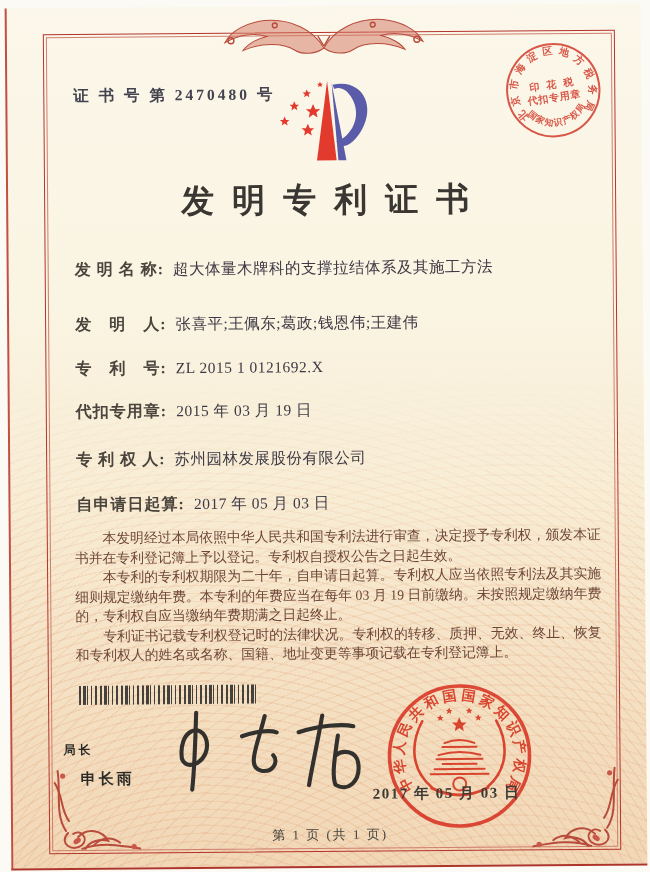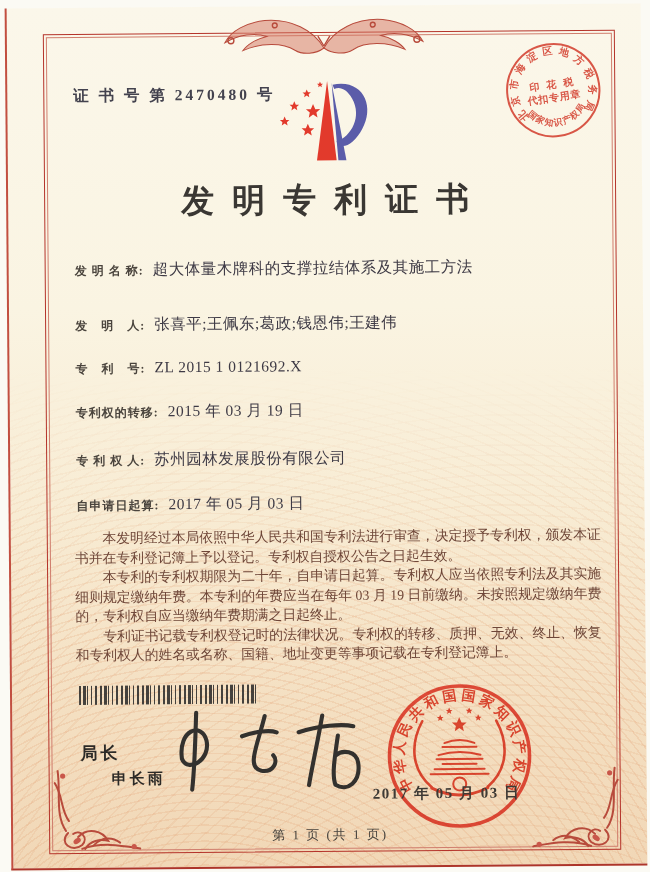--- a/index.html
+++ b/index.html
@@ -40,38 +40,38 @@
     font-size:15.5px;letter-spacing:3px;color:#43424e;font-weight:600;
   }
   .logo{position:absolute;left:260px;top:68px;width:118px;height:98px;}
   .tax-stamp{position:absolute;left:496px;top:36px;width:100px;height:100px;transform:rotate(-8deg);opacity:.92;}
   .title{
     position:absolute;left:0;right:0;top:172px;text-align:center;
     font-size:33px;font-weight:bold;color:#3a3733;
     letter-spacing:18px;text-indent:18px;
   }
   .field-row{position:absolute;left:66px;right:30px;white-space:nowrap;}
-  .field-label{font-size:12px;font-weight:bold;color:#4a443d;letter-spacing:1px;}
+  .field-label{font-size:16px;font-weight:bold;color:#4a443d;letter-spacing:1px;}
   .field-value{font-size:15.5px;color:#3e3a45;margin-left:9px;letter-spacing:.5px;}
   .row1{top:252px}.row2{top:307px}.row3{top:351px}.row4{top:394px}.row5{top:442px}.row6{top:487px}
   .body-text{
     position:absolute;left:64px;right:44px;top:521px;
     font-size:13.8px;line-height:19.5px;text-align:justify;
     color:#6e4638;
   }
   .body-text p{margin:0;text-indent:2em;}
   .barcode{
     position:absolute;left:67px;top:678px;width:180px;height:19px;opacity:.85;
     background:repeating-linear-gradient(90deg,
       #262626 0 2px,transparent 2px 4px,#262626 4px 7px,transparent 7px 8px,
       #262626 8px 9px,transparent 9px 12px,#262626 12px 13px,transparent 13px 16px,
       #262626 16px 18px,transparent 18px 21px);
   }
-  .commissioner-title{position:absolute;left:68px;top:734px;font-size:17px;letter-spacing:3px;color:#2c2a27;font-weight:600;}
-  .commissioner-name{position:absolute;left:68px;top:762px;font-size:15px;letter-spacing:3px;color:#2c2a27;font-weight:600;margin-left:31px;}
+  .commissioner-title{position:absolute;left:51px;top:734px;font-size:12px;letter-spacing:3px;color:#2c2a27;font-weight:600;}
+  .commissioner-name{position:absolute;left:68px;top:762px;font-size:15px;letter-spacing:3px;color:#2c2a27;font-weight:600;}
   .signature{position:absolute;left:142px;top:694px;width:210px;height:105px;z-index:4;}
   .official-seal{position:absolute;left:372px;top:676px;width:150px;height:150px;z-index:5;opacity:.93;mix-blend-mode:multiply;}
   .issue-date{position:absolute;left:360px;top:779px;font-size:15px;letter-spacing:1.5px;color:#3e3a35;z-index:6;font-weight:600;}
   .page-footer{
     position:absolute;left:0;right:0;top:820px;text-align:center;
     font-size:13px;letter-spacing:2px;color:#45413c;
   }
   svg text{font-family:"Liberation Serif","DejaVu Serif",serif;}
 </style>
 </head>
@@ -180,21 +180,21 @@
   <div class="field-row row1">
     <span class="field-label">发 明 名 称:</span><span class="field-value">超大体量木牌科的支撑拉结体系及其施工方法</span>
   </div>
   <div class="field-row row2">
     <span class="field-label">发　明　人:</span><span class="field-value">张喜平;王佩东;葛政;钱恩伟;王建伟</span>
   </div>
   <div class="field-row row3">
     <span class="field-label">专　利　号:</span><span class="field-value">ZL 2015 1 0121692.X</span>
   </div>
   <div class="field-row row4">
-    <span class="field-label">专利权的转移:</span><span class="field-value">2015 年 03 月 19 日</span>
+    <span class="field-label">代扣专用章:</span><span class="field-value">2015 年 03 月 19 日</span>
   </div>
   <div class="field-row row5">
     <span class="field-label">专 利 权 人:</span><span class="field-value">苏州园林发展股份有限公司</span>
   </div>
   <div class="field-row row6">
     <span class="field-label">自申请日起算:</span><span class="field-value">2017 年 05 月 03 日</span>
   </div>
 
   <div class="body-text">
     <p>本发明经过本局依照中华人民共和国专利法进行审查，决定授予专利权，颁发本证书并在专利登记簿上予以登记。专利权自授权公告之日起生效。</p>

